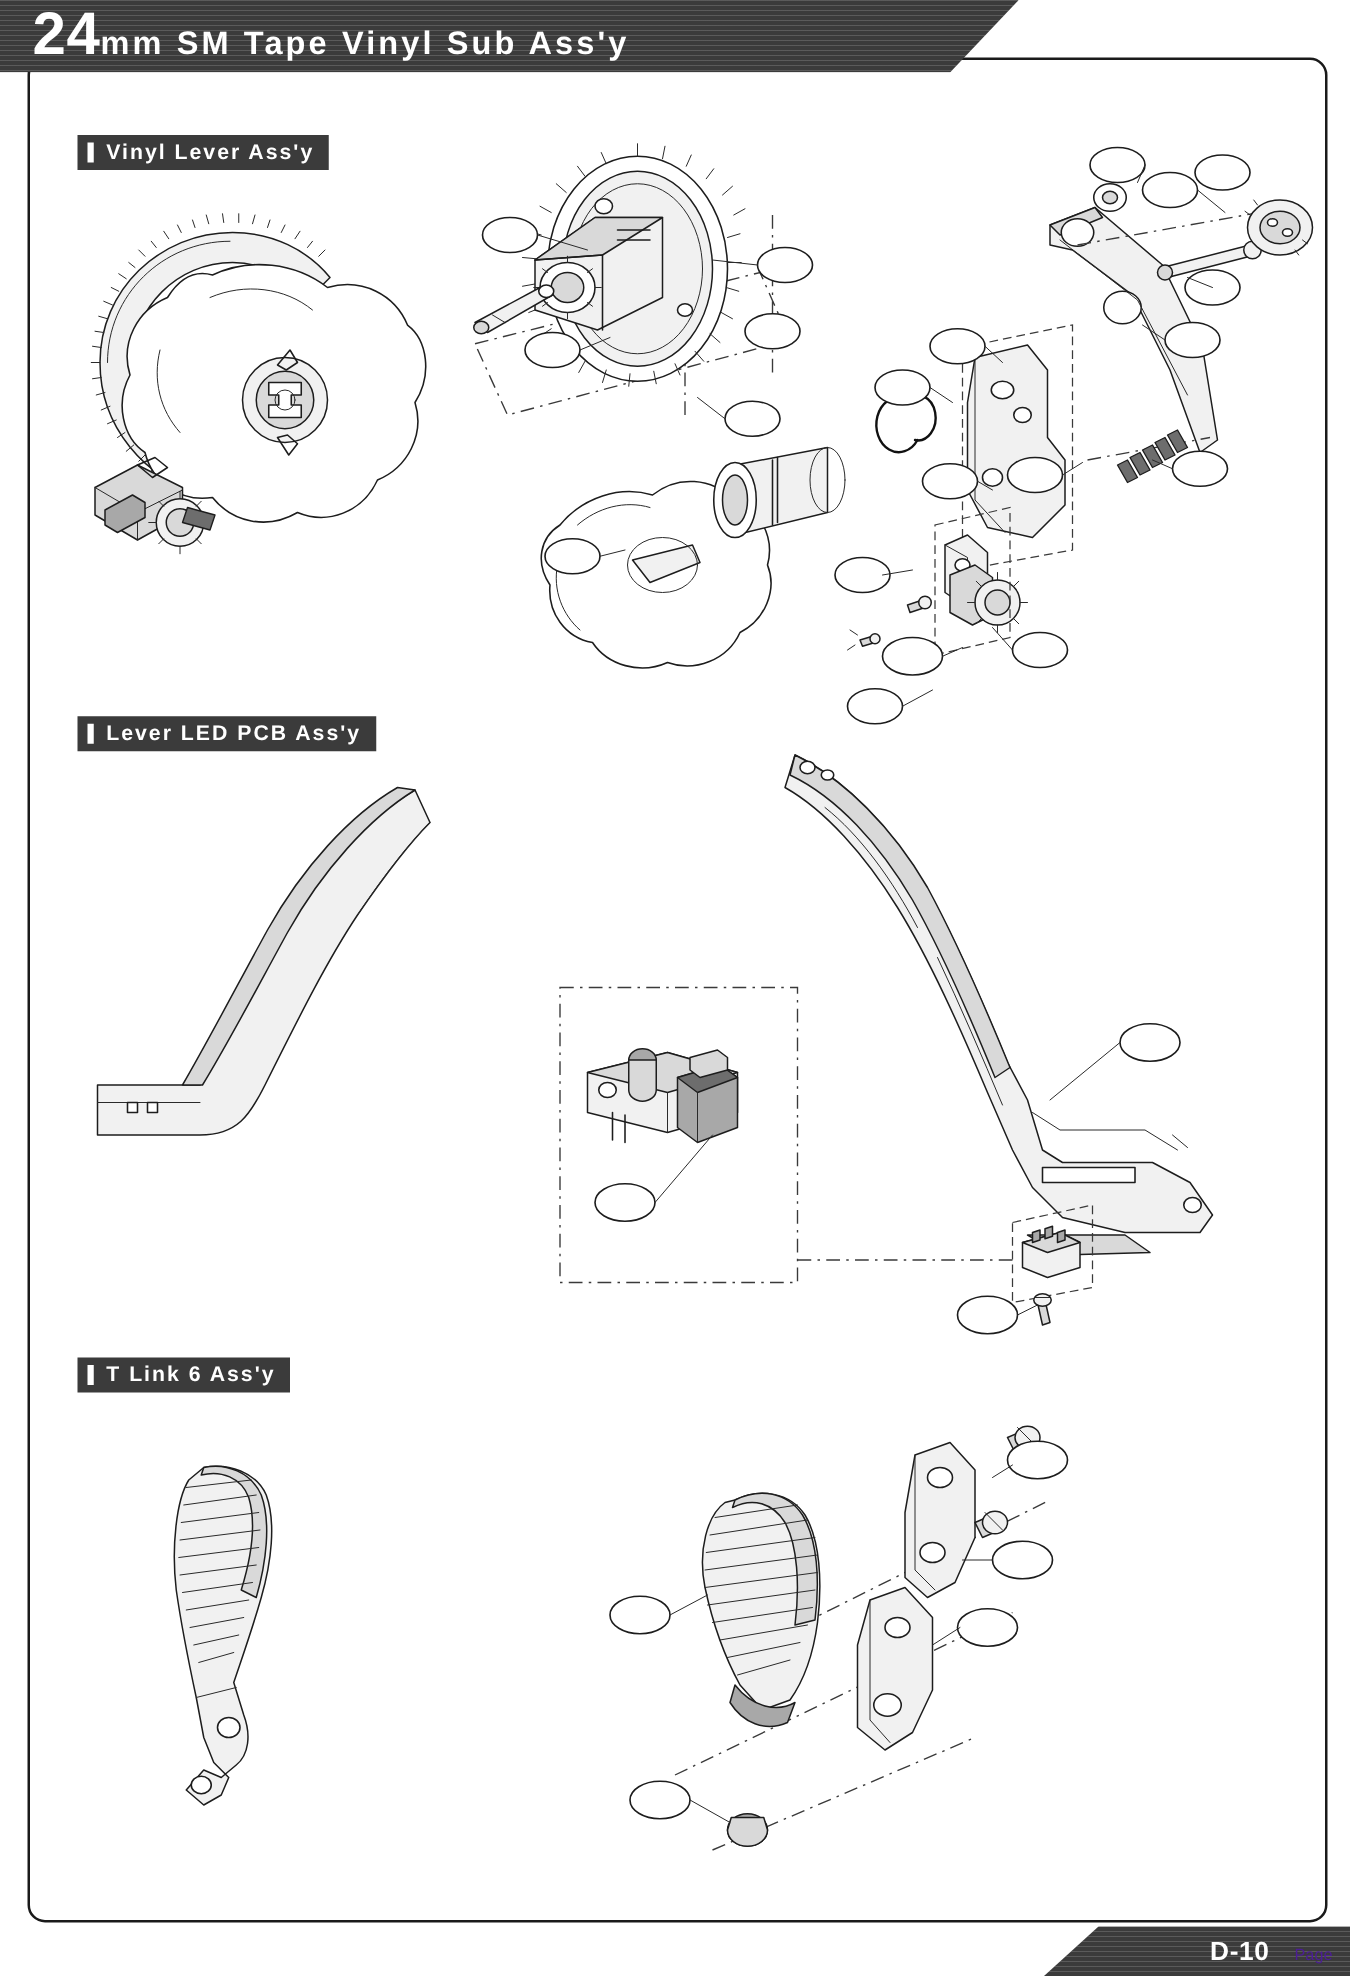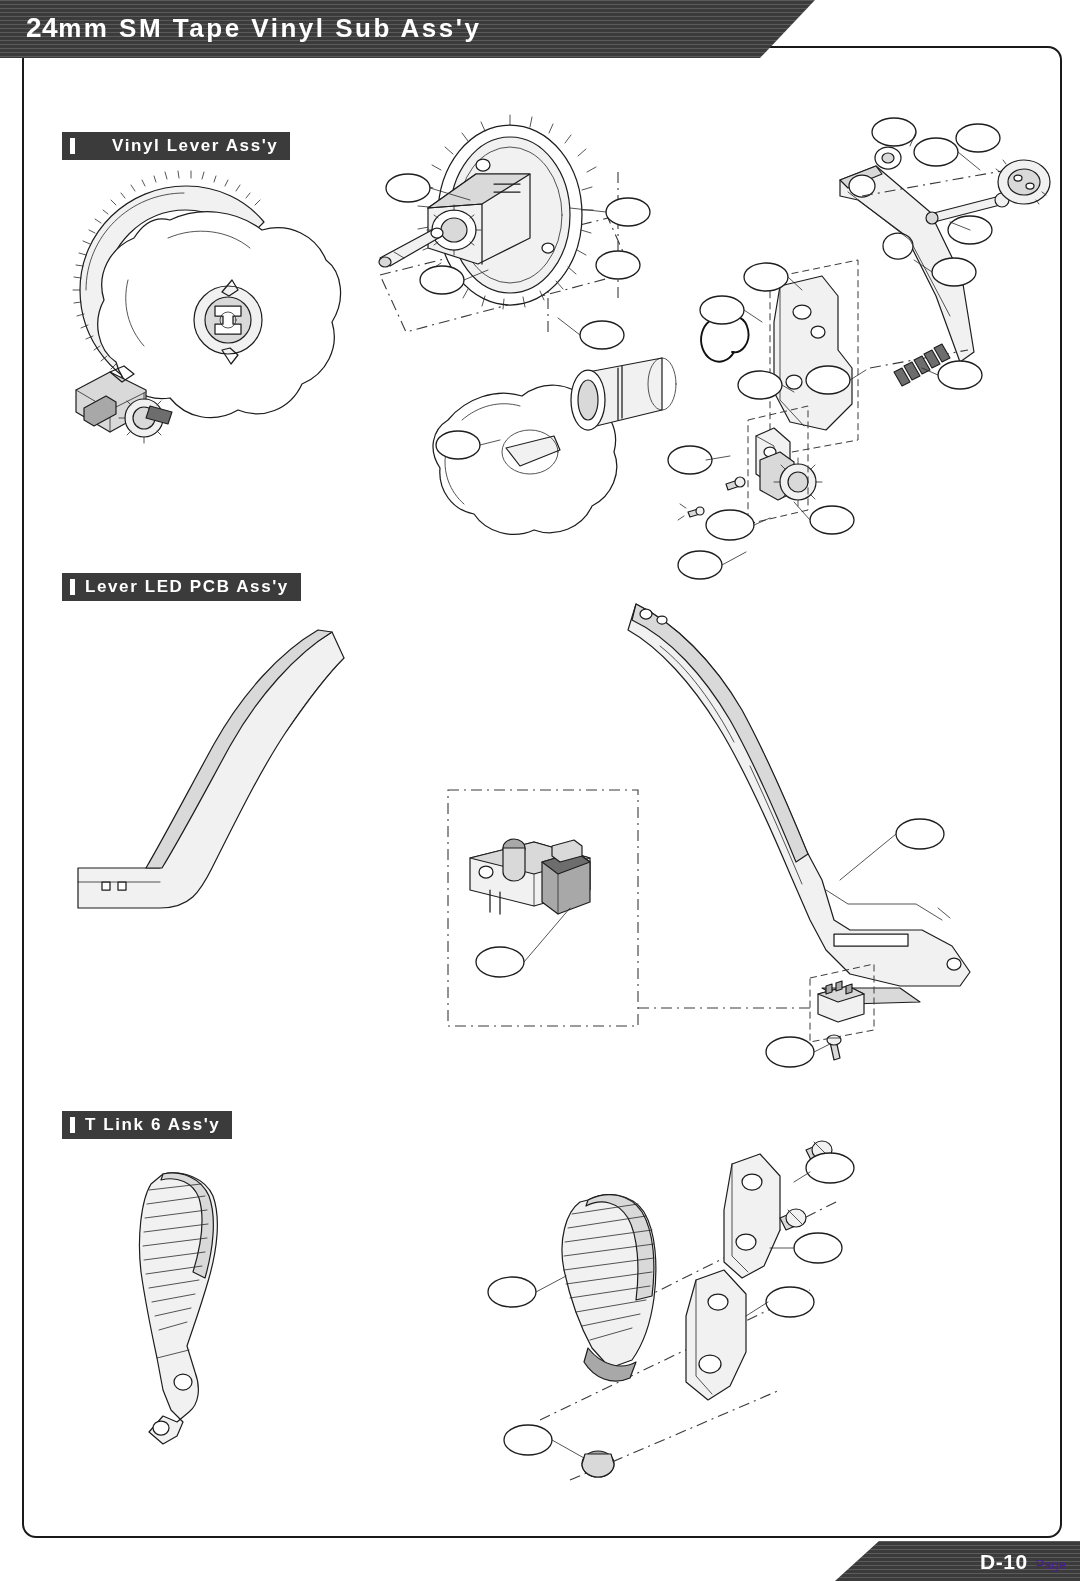--- a/index.html
+++ b/index.html
@@ -52,21 +52,21 @@
     );
   }
   .header-title {
     position: absolute;
     left: 26px; top: 6px;
     color: #ffffff;
     white-space: nowrap;
     letter-spacing: 0.5px;
   }
   .header-title .num {
-    font-size: 28px;
+    font-size: 48px;
     font-weight: bold;
     line-height: 44px;
     vertical-align: baseline;
   }
   .header-title .rest {
     font-size: 26px;
     font-weight: bold;
     line-height: 44px;
     letter-spacing: 2.5px;
   }
@@ -119,21 +119,21 @@
       rgba(255,255,255,0.16) 1px,
       rgba(0,0,0,0) 1px,
       rgba(0,0,0,0) 4px
     );
   }
   .footer-text {
     position: absolute;
     right: 14px; bottom: 7px;
     display: flex;
     align-items: baseline;
-    gap: 8px;
+    gap: 20px;
     color: #fff;
   }
   .footer-text .pageno {
     font-size: 21px;
     font-weight: bold;
     letter-spacing: 0.5px;
   }
   .footer-text .pagelbl {
     font-size: 13px;
     color: #4c1d95;
@@ -160,21 +160,21 @@
 <div class="page-frame"></div>
 
 <div class="header">
   <div class="header-bg"></div>
   <div class="header-stripes"></div>
   <div class="header-title">
     <span class="num">24</span><span class="rest">mm  SM  Tape  Vinyl  Sub  Ass'y</span>
   </div>
 </div>
 
-<div class="sect-tag" style="left:62px; top:132px;gap:27px;">
+<div class="sect-tag" style="left:62px; top:108px;">
   <span class="bar"></span>
   <span class="txt">Vinyl  Lever  Ass'y</span>
 </div>
 
 <div class="art" style="left:50px; top:160px;">
 <svg width="300" height="320" viewBox="0 0 300 320">
 
   <g>
     <path class="fl" d="M30 130 C30 72 78 26 136 26 C168 26 196 40 214 62 L196 80 C182 62 160 50 136 50 C92 50 56 86 56 130 C56 168 82 200 118 208 L112 234 C66 224 30 181 30 130 Z"></path>
     <path class="ln-t" d="M36 130 C36 76 80 33 134 33"></path>
@@ -438,21 +438,21 @@
     <ellipse class="cal" cx="70" cy="372" rx="24" ry="15"></ellipse>
     <ellipse class="cal" cx="490" cy="244" rx="24" ry="15"></ellipse>
     <ellipse class="cal" cx="360" cy="462" rx="24" ry="15"></ellipse>
   </g>
   <g class="ln-t">
     <path d="M94 372 L140 318 M466 244 L410 290 M384 462 L400 454"></path>
   </g>
 </svg>
 </div>
 
-<div class="sect-tag" style="left:62px; top:1086px;margin-top:25px;">
+<div class="sect-tag" style="left:62px; top:1086px;">
   <span class="bar"></span>
   <span class="txt">T  Link  6  Ass'y</span>
 </div>
 
 <div class="art" style="left:105px; top:1160px;">
 <svg width="180" height="290" viewBox="0 0 180 290">
   <g>
     <path class="fl" d="M58 14 C78 10 100 18 108 36 C116 58 112 90 104 118 C96 146 88 168 82 186 L90 212 C96 228 94 244 84 252 L72 262 L58 256 L44 272 L58 284 L72 276 L78 262 L66 250 L58 230 L52 198 C46 170 40 140 36 112 C32 78 36 40 46 24 Z"></path>
     <path class="fm" d="M58 14 C76 10 96 18 104 36 C112 58 108 90 100 118 L88 112 C96 86 100 58 94 38 C88 22 72 16 56 20 Z"></path>
 

